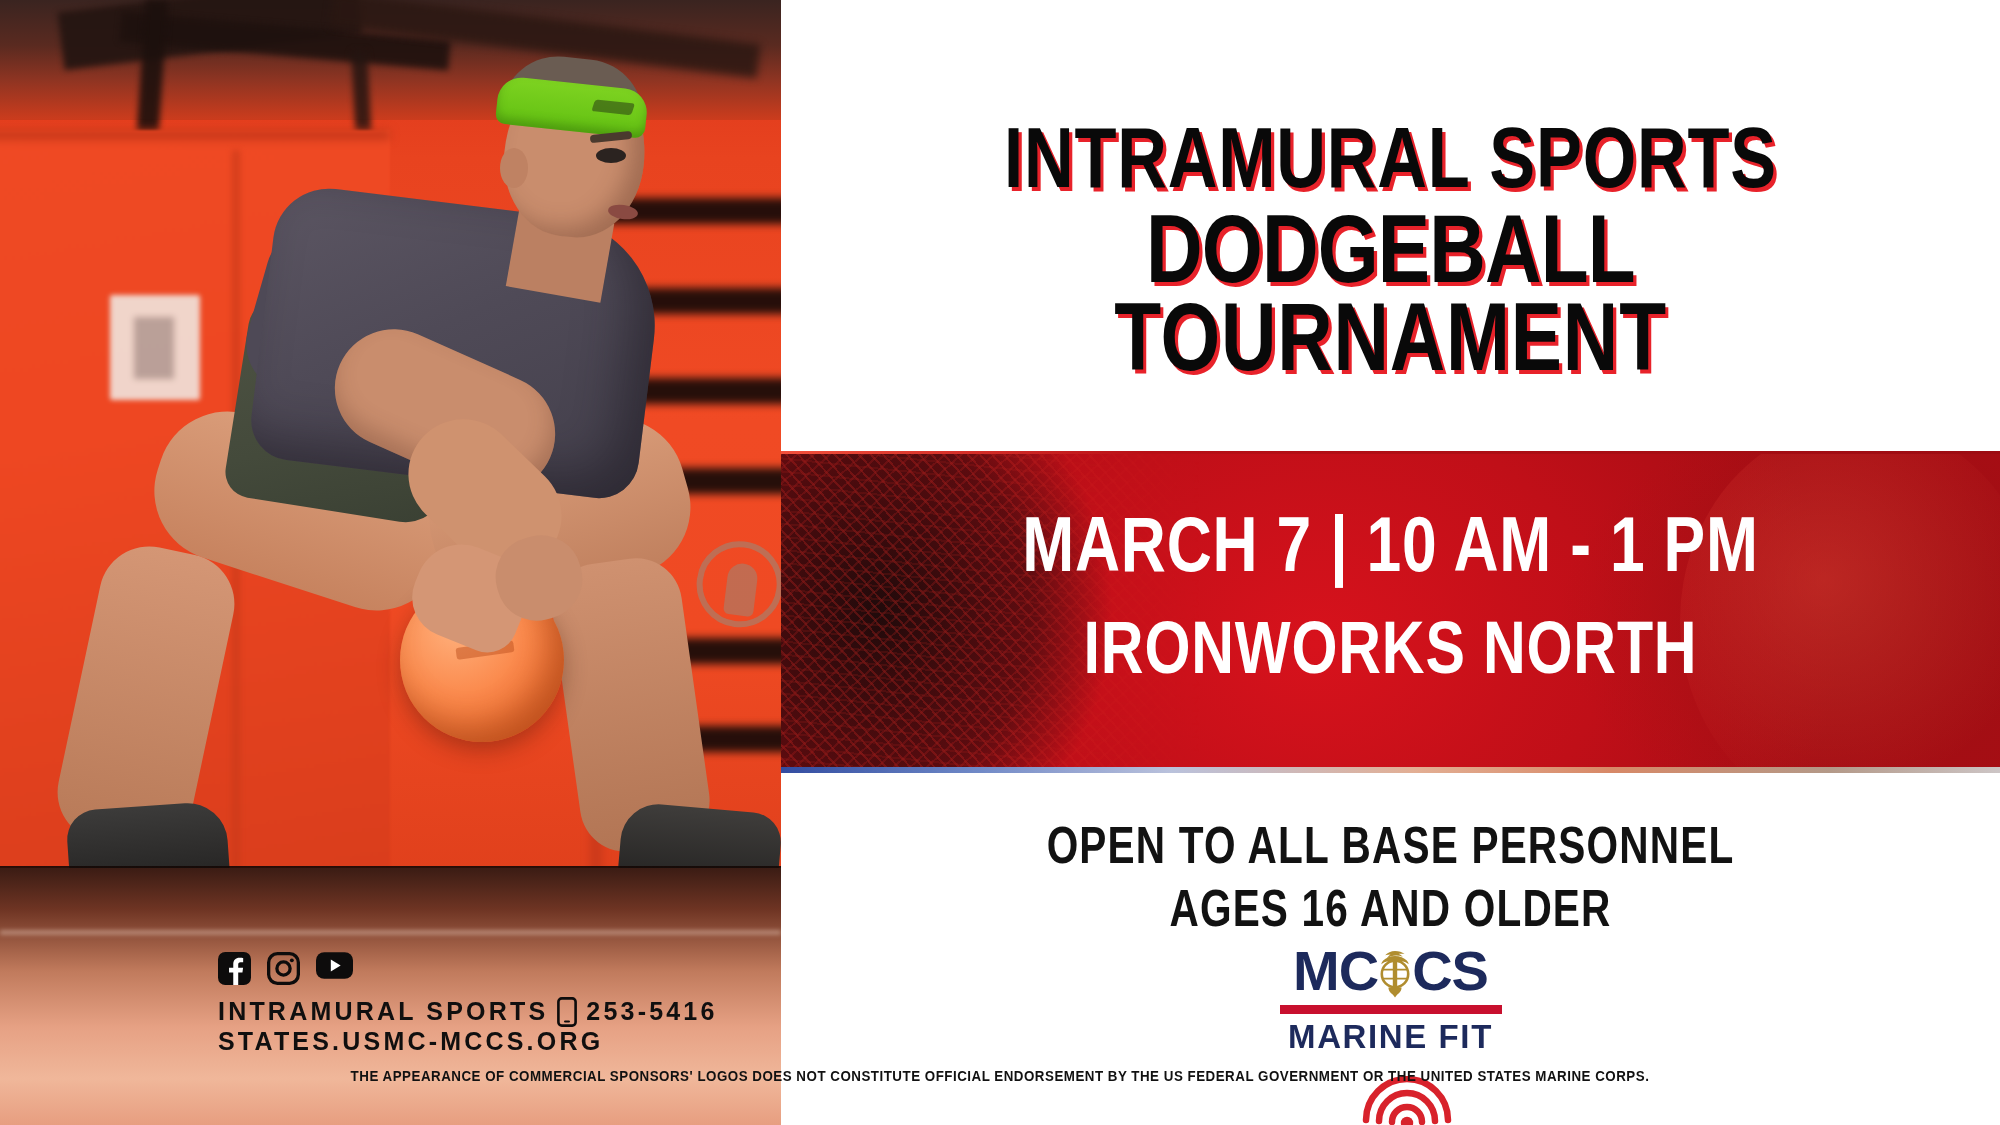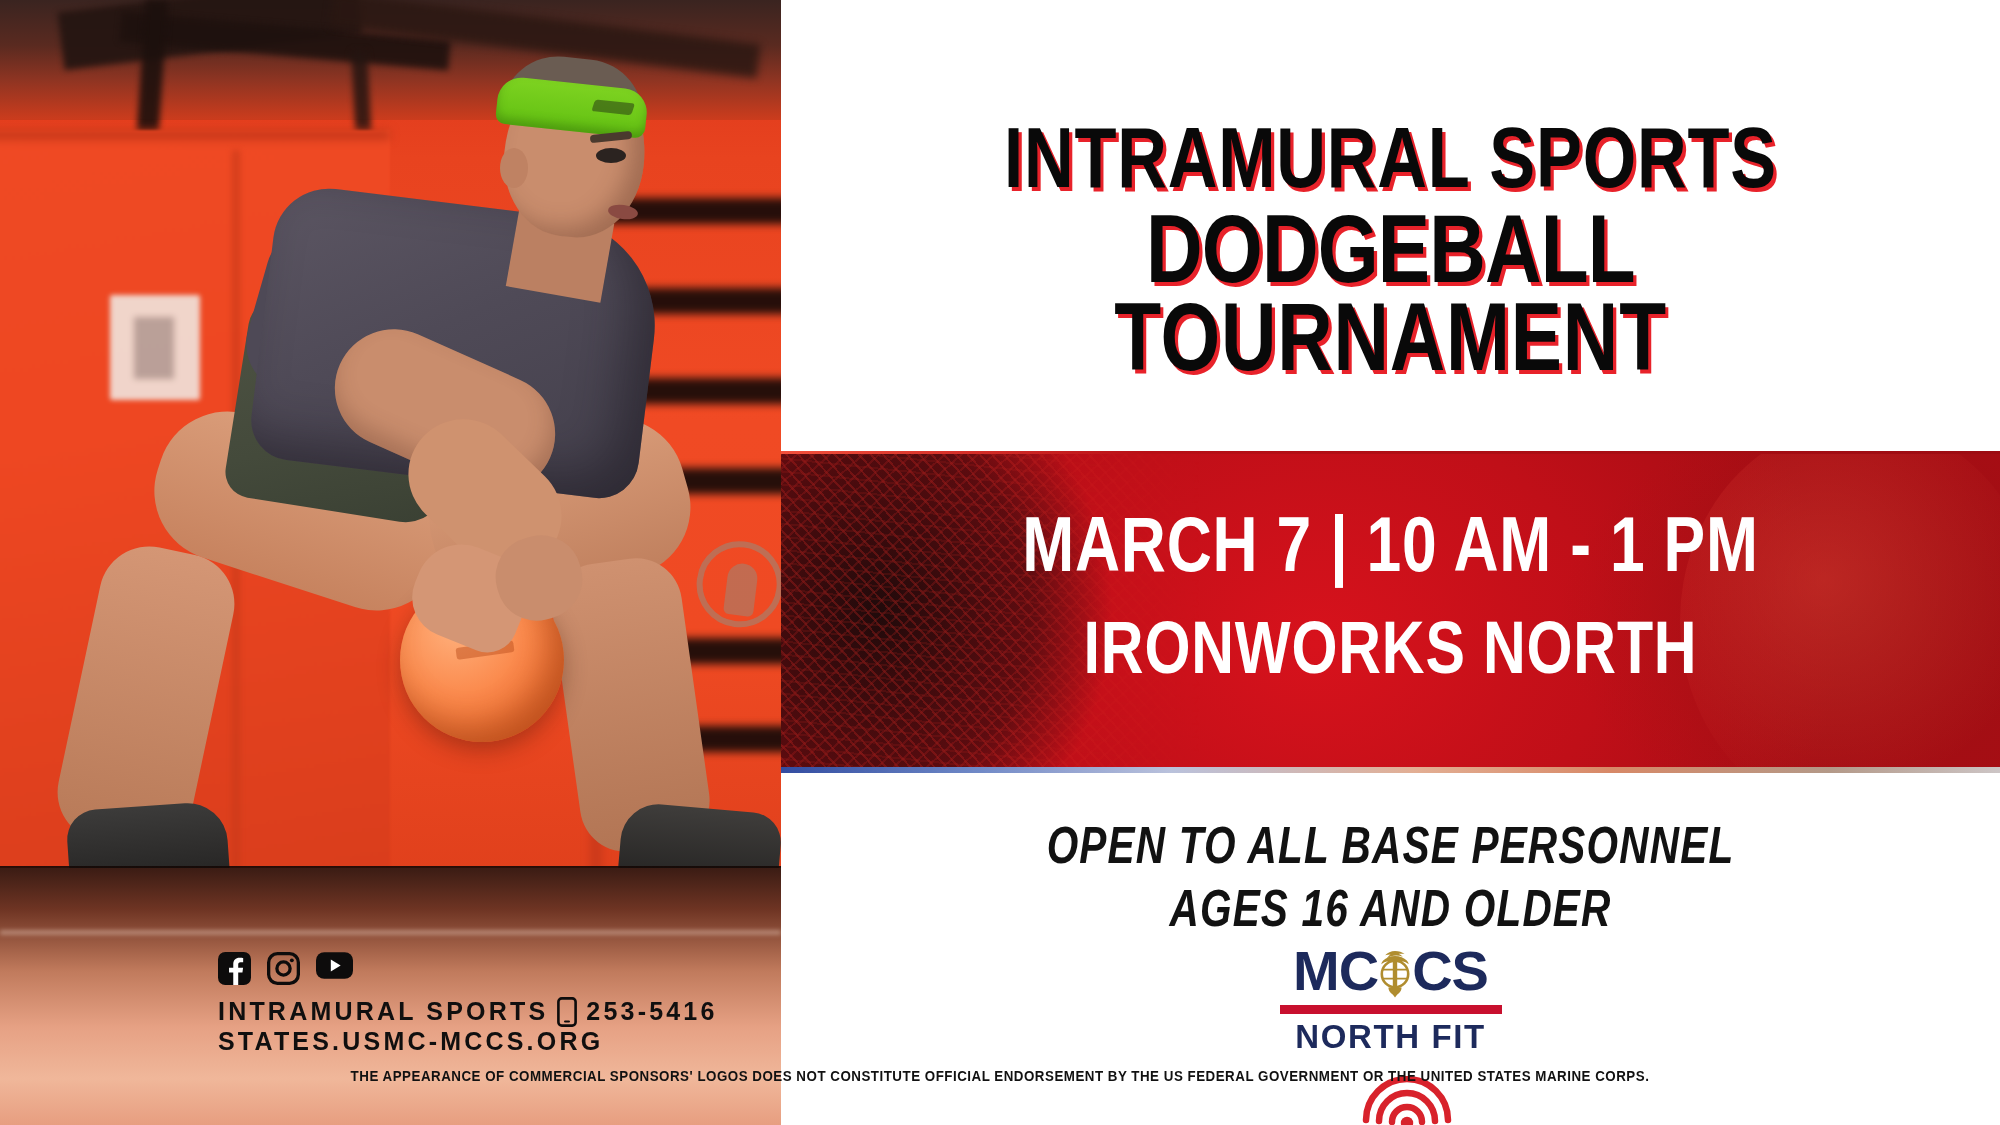--- a/index.html
+++ b/index.html
@@ -317,21 +317,20 @@
     font-weight:700; line-height:1;
     transform-origin:center;
   }
   .b-date { top:54px; font-size:78px; letter-spacing:1px; transform:scaleX(.80); }
   .b-place { top:160px; font-size:74px; letter-spacing:1px; transform:scaleX(.80); }
 
   
   .eligibility {
     position:absolute; left:0; top:814px; width:1219px; text-align:center;
     color:#121212;
-    font-style:italic;
   }
   .el-line {
     display:block;
     font-family:"Liberation Sans Narrow","Liberation Sans", sans-serif;
     font-weight:700; font-size:52px; letter-spacing:1.5px; line-height:1.22;
     transform:scaleX(.78); transform-origin:center;
   }
 
   
   .logo-row {
@@ -499,21 +498,21 @@
                 <path d="M14.2 26.6h23.6M14.2 35.6h23.6M26 17.8v26.4" stroke="#b08d2f" stroke-width="1.6" fill="none"></path>
                 <path d="M26 8c4 0 7 1.1 9.6 3.1-2-.5-4-.6-6-.3 1.6.7 3 1.7 4.2 3-3.8-1.6-8-1.8-11.9-.5-1.4.5-2.7 1.2-3.9 2.1.8-1.6 2-3 3.5-4-1.8 0-3.6.3-5.3.9C18.6 9.6 22 8 26 8z"></path>
                 <path d="M19.4 44.6h13.2c0 2.6-1.3 4.8-3.4 6.1l-3.2 2-3.2-2c-2.1-1.3-3.4-3.5-3.4-6.1z"></path>
                 <path d="M22.4 49.8h7.2l-3.6 4.6z"></path>
               </g>
             </svg>
           </span>
           <span>CS</span>
         </div>
         <div class="mccs-rule"></div>
-        <div class="mccs-bot">NORTH FIT</div>
+        <div class="mccs-bot">MARINE FIT</div>
       </div>
 
       <div class="boingo">
         <span class="boingo-wifi">
           <svg viewBox="0 0 96 52" width="96" height="52" aria-hidden="true">
             <g fill="none" stroke="#d8222b" stroke-width="6.5" stroke-linecap="round">
               <path d="M7 44C7 21.4 25.4 3 48 3s41 18.4 41 41"></path>
               <path d="M20 45c0-15.5 12.5-28 28-28s28 12.5 28 28"></path>
               <path d="M33 46c0-8.3 6.7-15 15-15s15 6.7 15 15"></path>
             </g>

